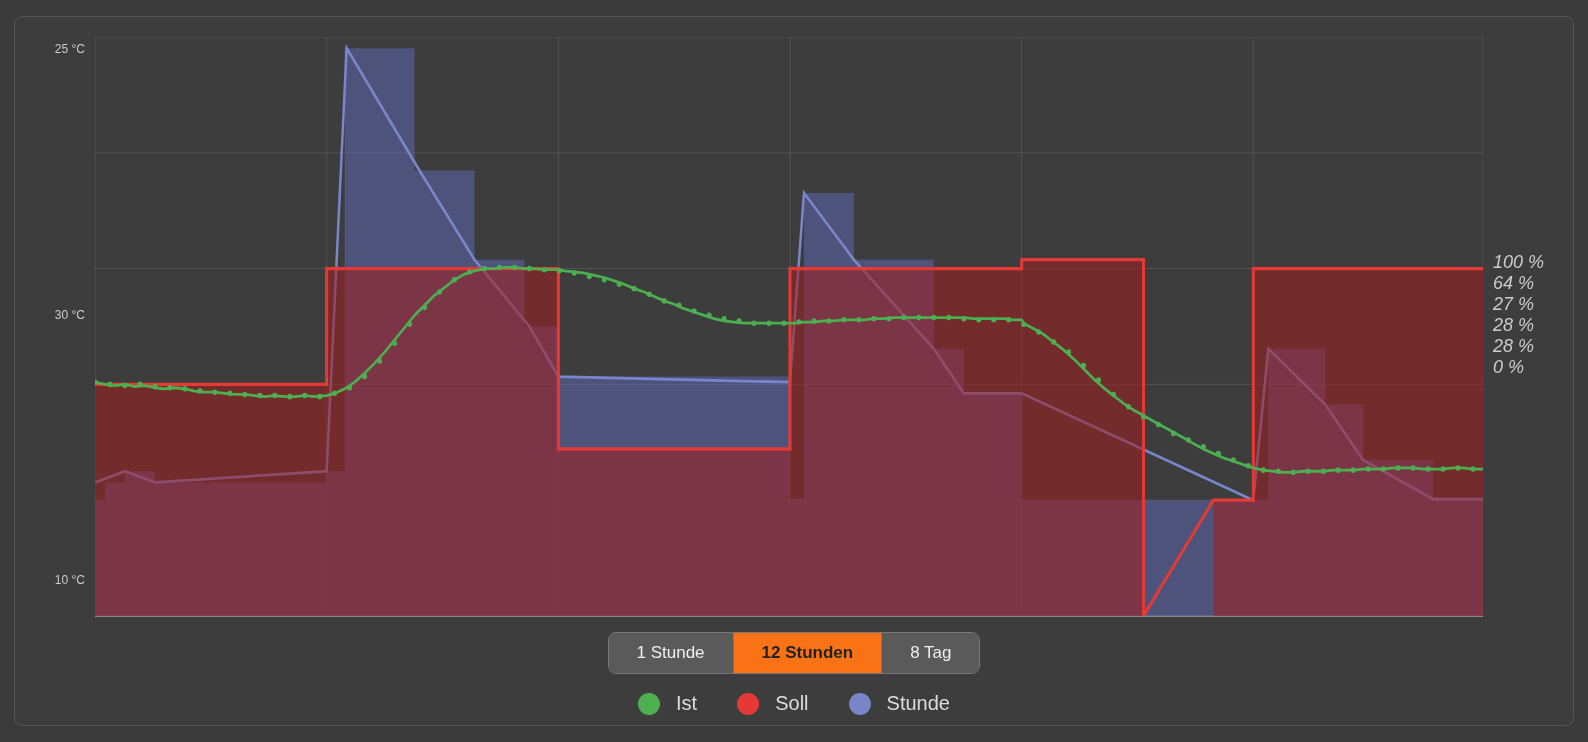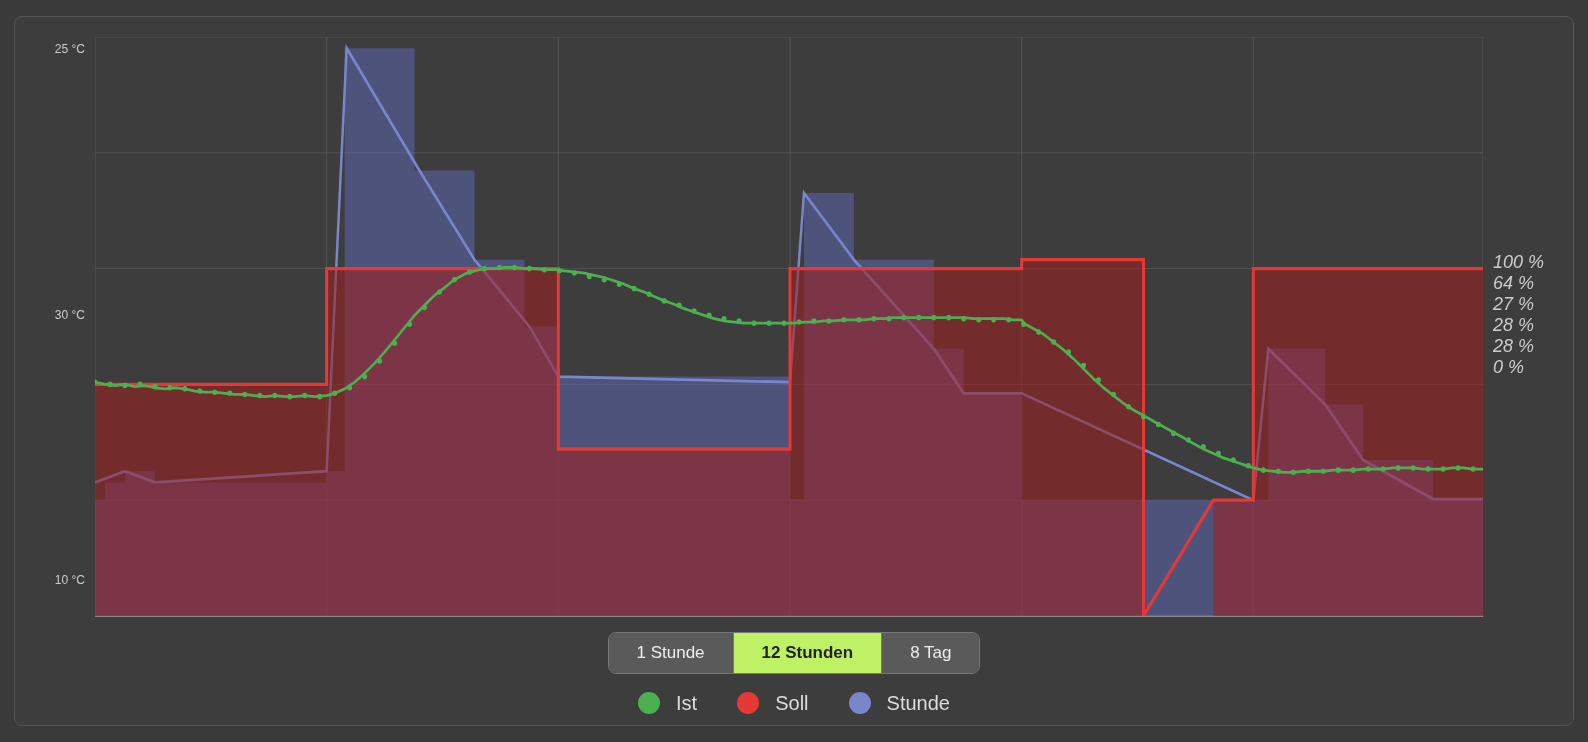--- a/index.html
+++ b/index.html
@@ -92,33 +92,33 @@
       background: #5a5a5a;
       color: #eee;
       border: none;
       padding: 10px 28px;
       font-size: 17px;
       cursor: pointer;
       border-right: 1px solid #777;
     }
     .time-btn:last-child { border-right: none; }
     .time-btn.active {
-      background: #bef264;
+      background: #f97316;
       color: #222;
       font-weight: 600;
     }
     .legend {
       display: flex;
       justify-content: center;
       gap: 40px;
       margin-top: 18px;
     }
     .legend-item {
       display: flex;
-      align-items: flex-start;
+      align-items: center;
       gap: 16px;
       color: #ddd;
       font-size: 20px;
     }
     .legend-dot {
       width: 22px;
       height: 22px;
       border-radius: 50%;
     }
     .dot-green { background: #4caf50; }

